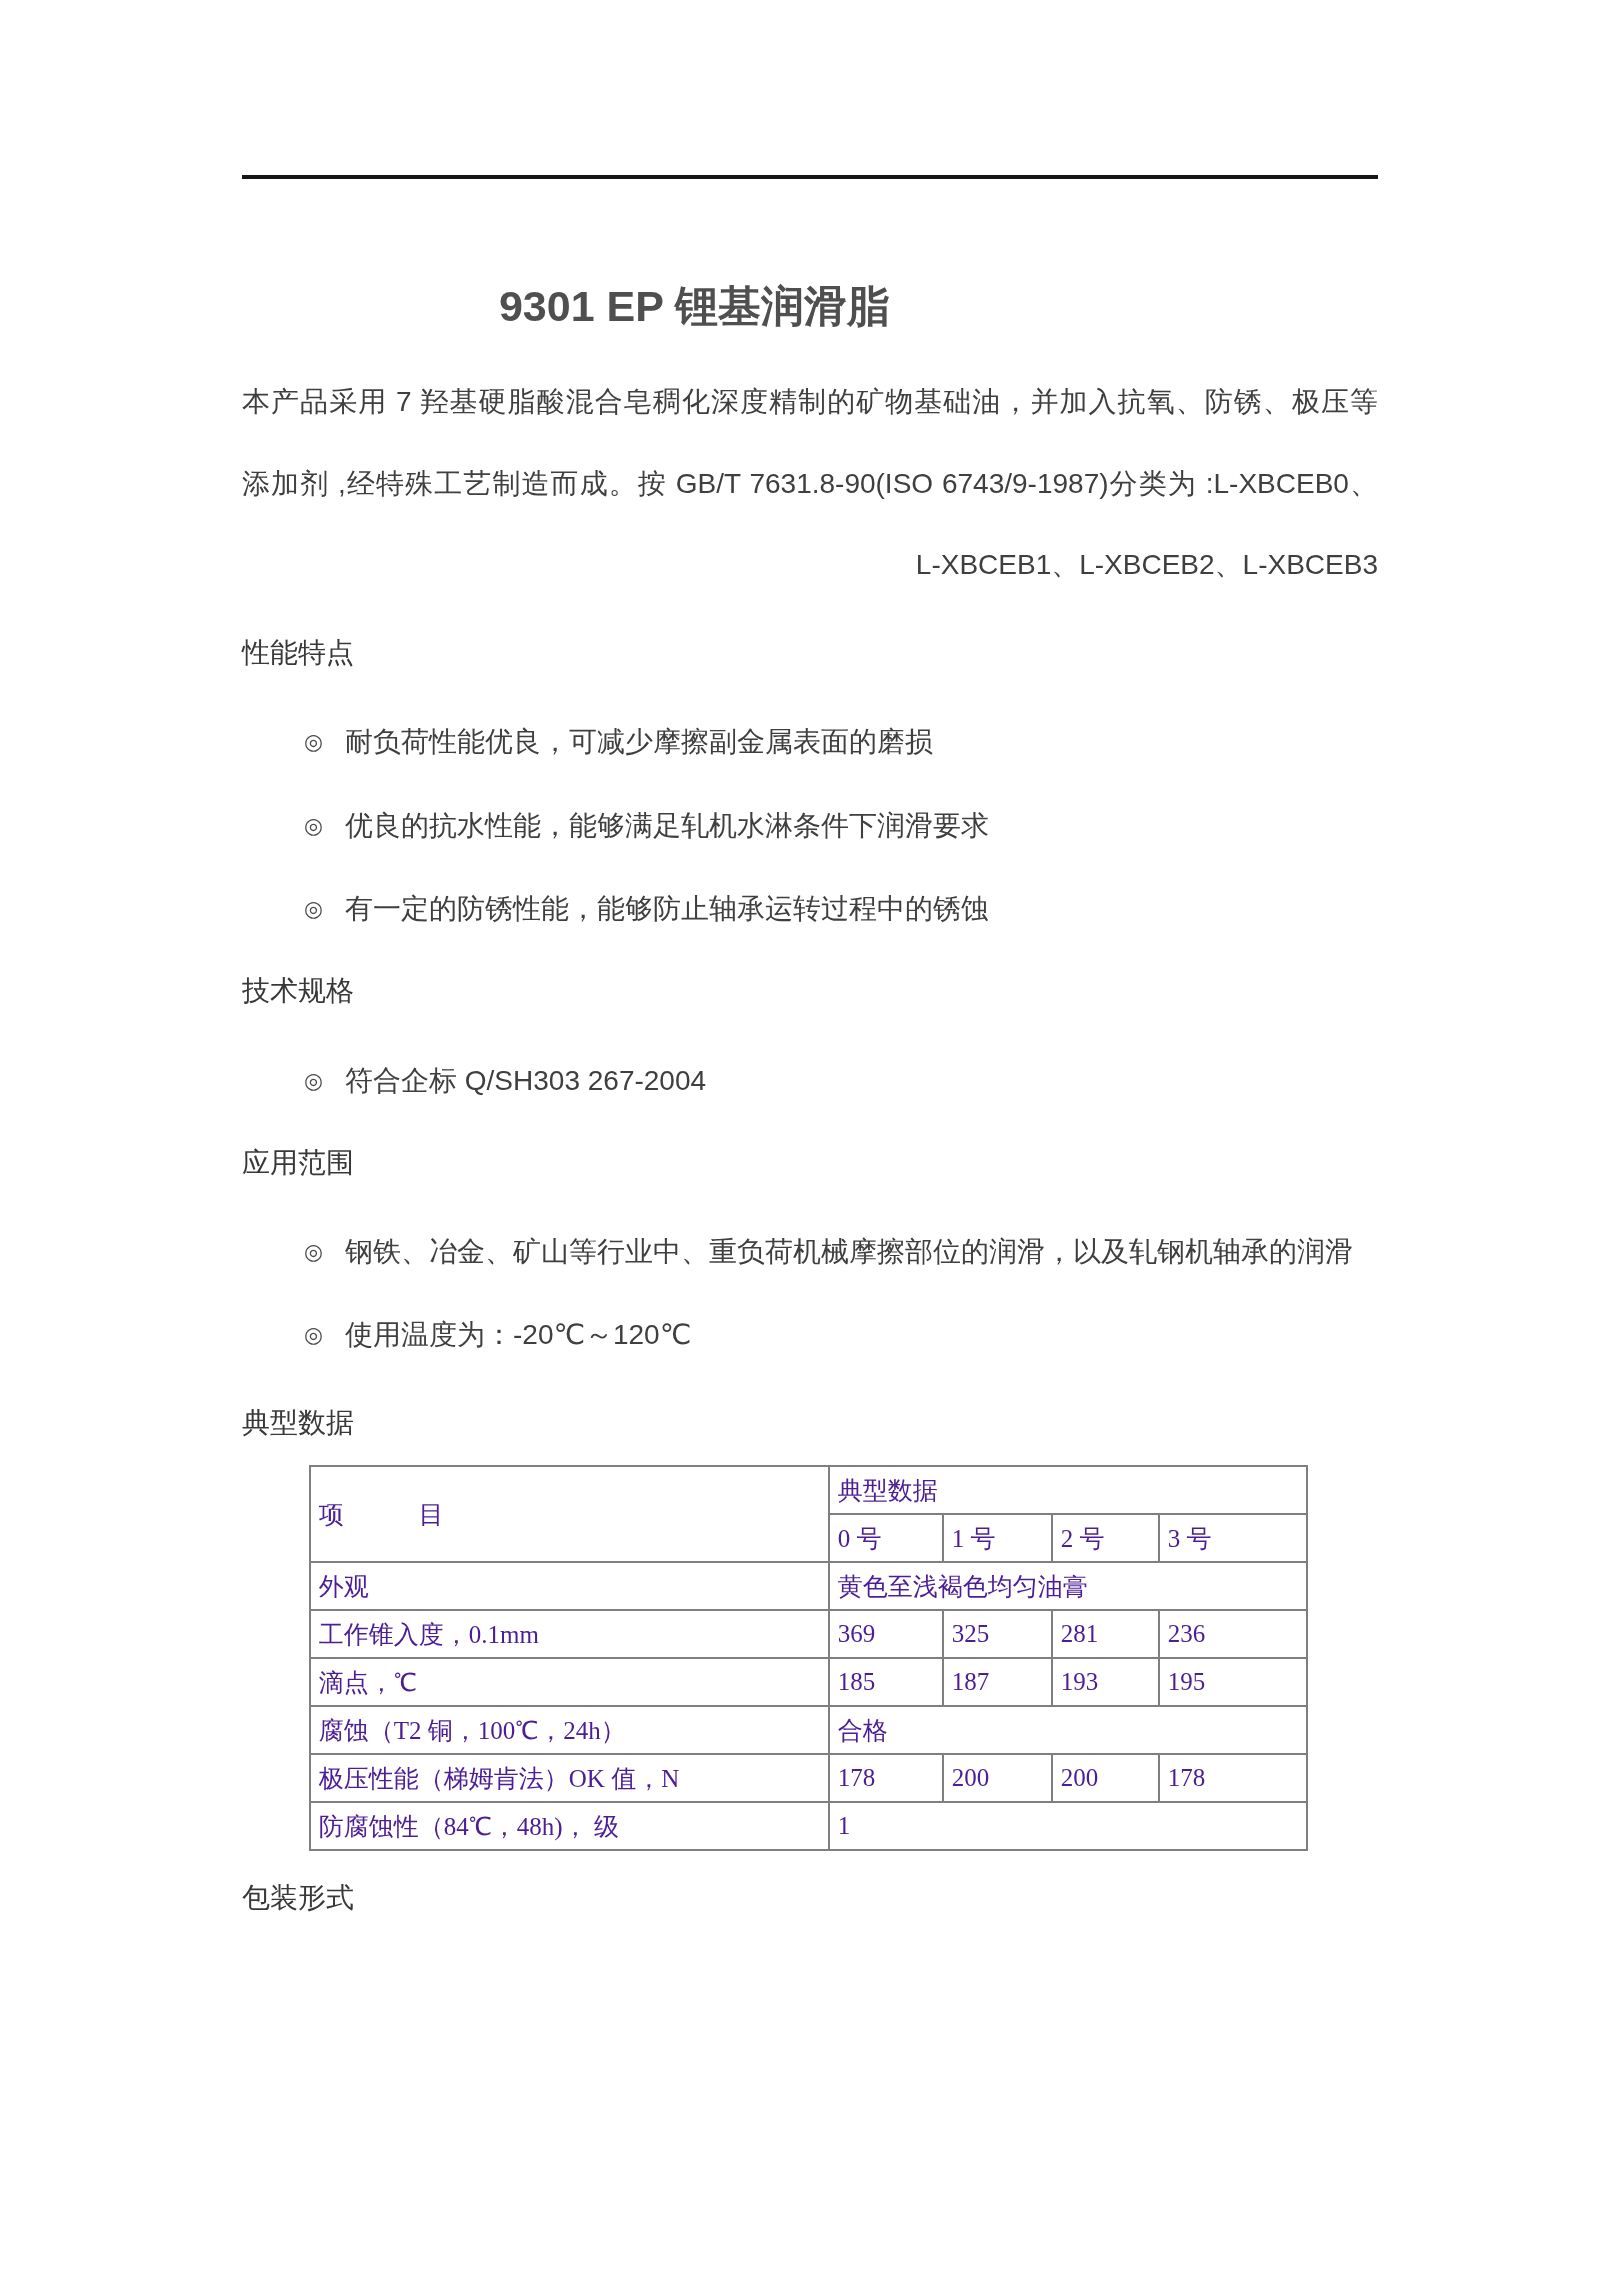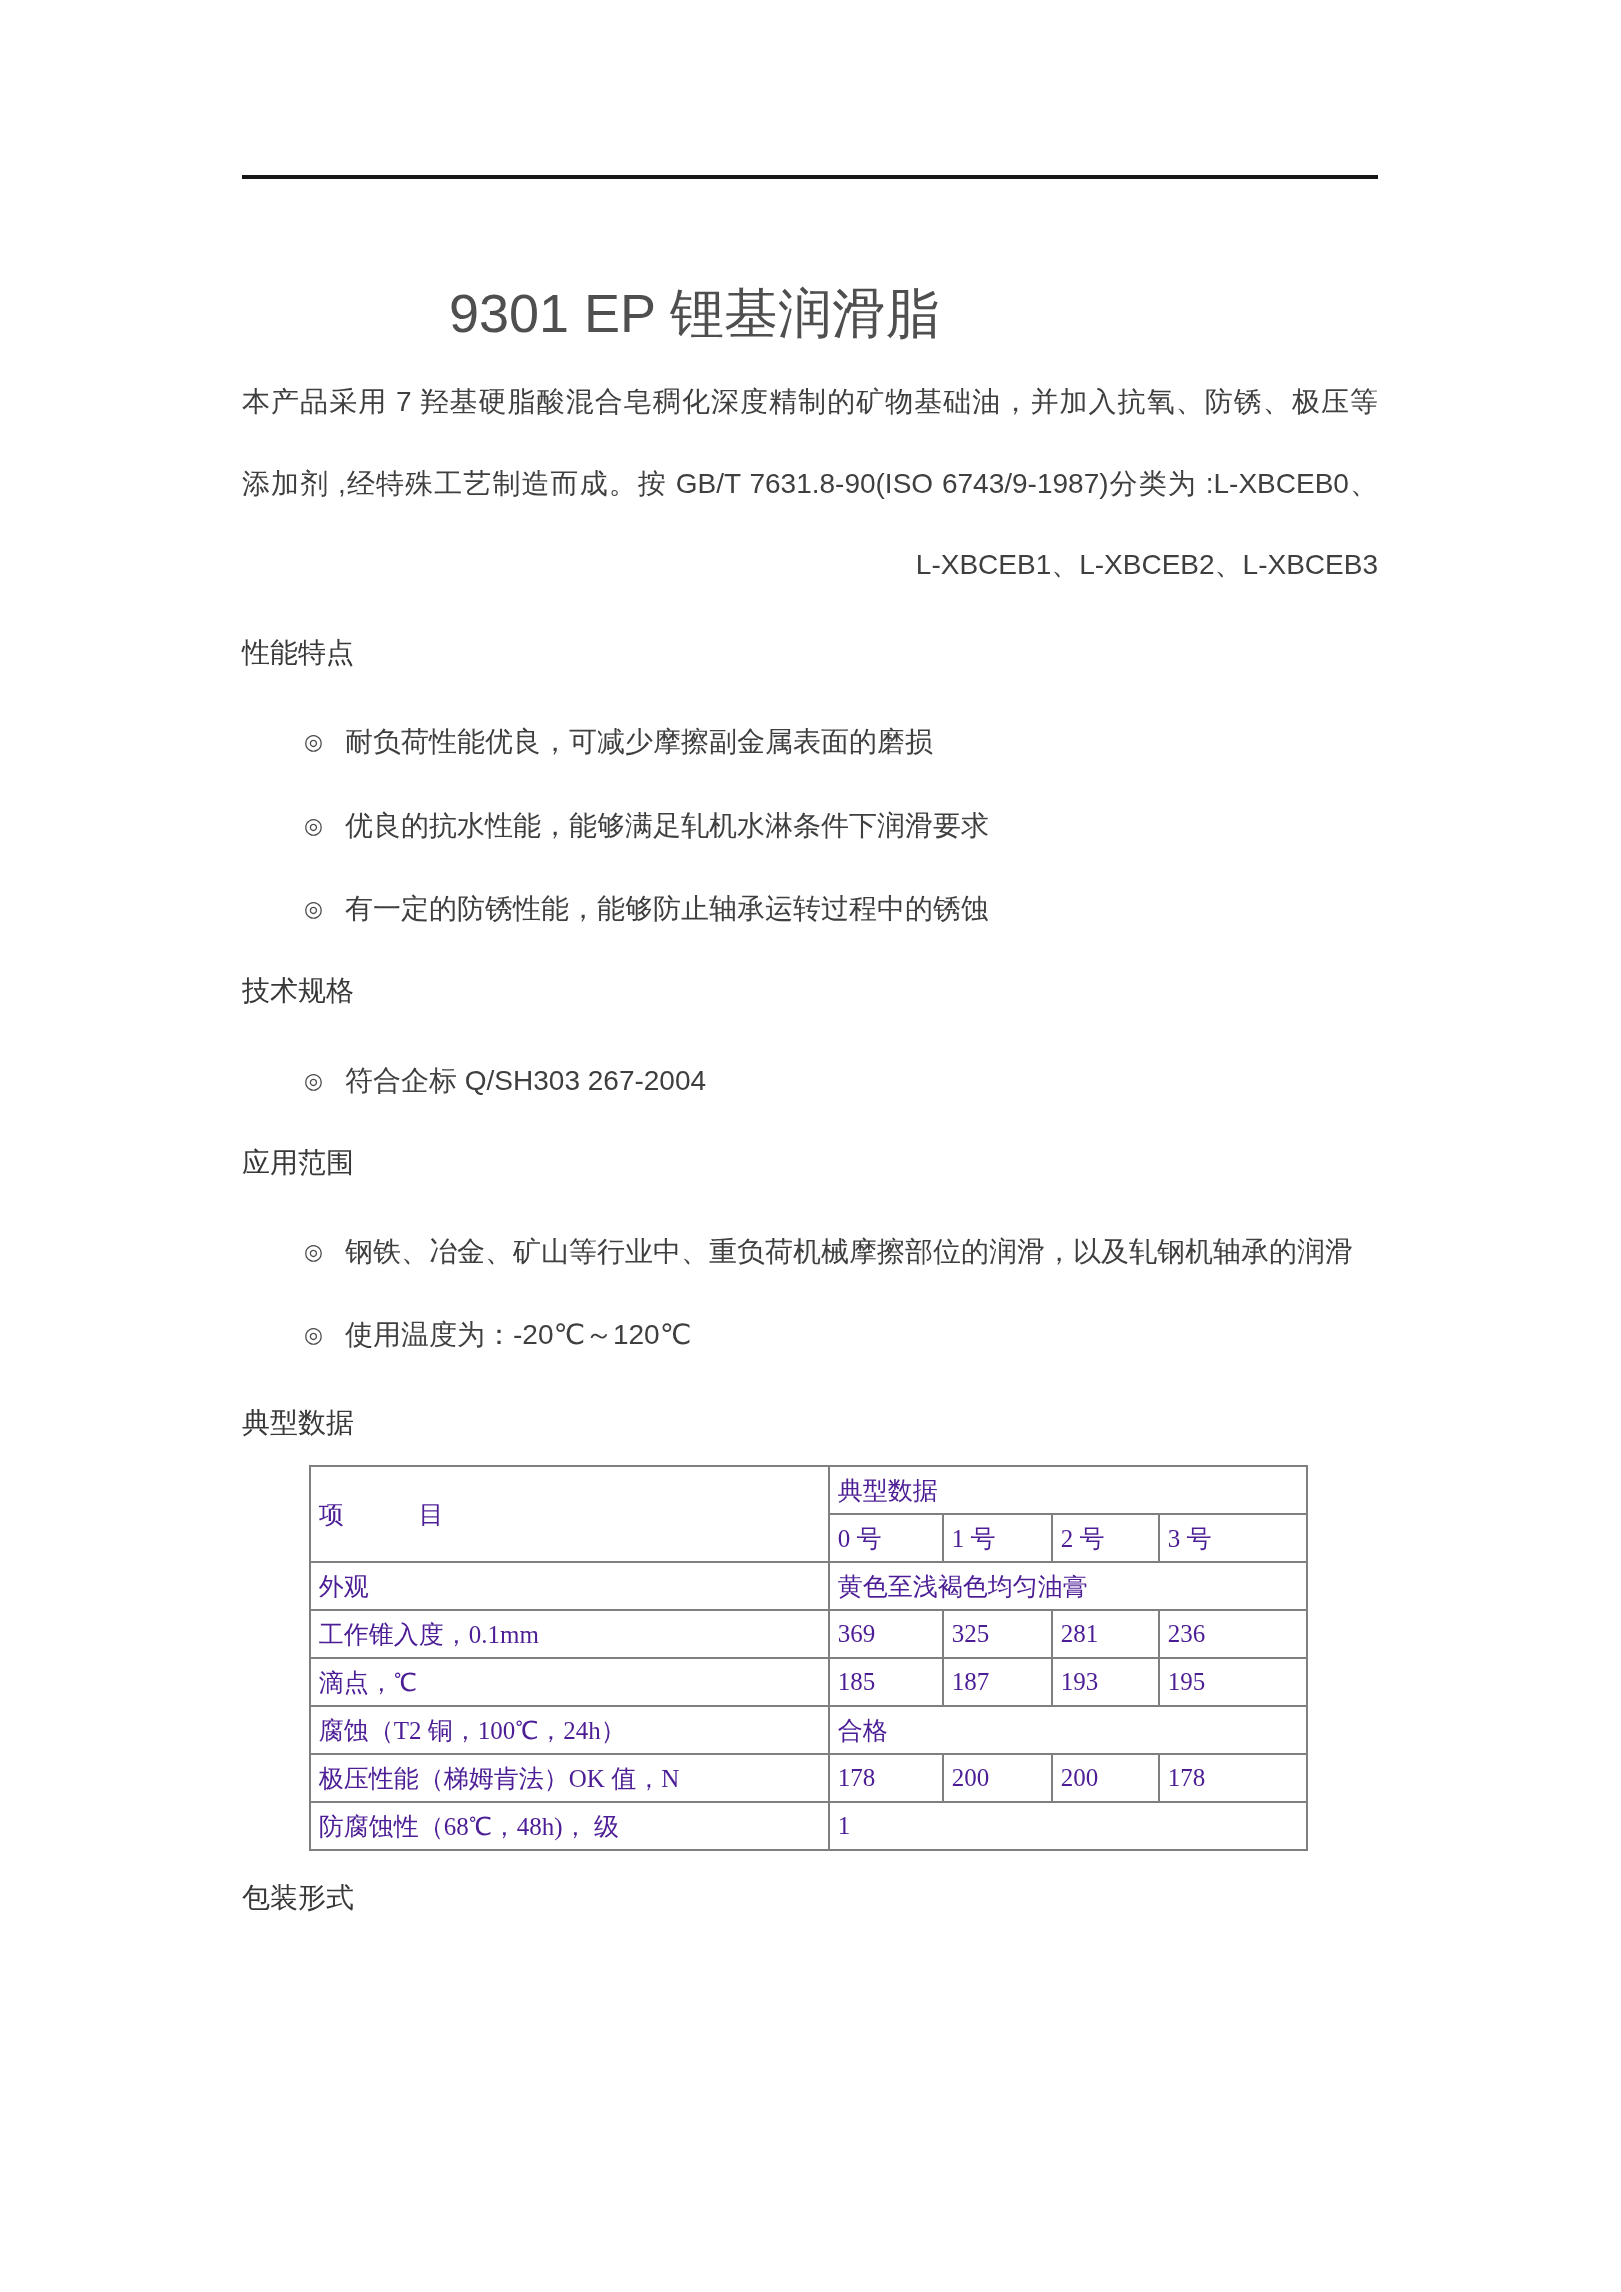--- a/index.html
+++ b/index.html
@@ -16,22 +16,22 @@
     position: absolute;
     left: 242px; top: 175px;
     width: 1136px; height: 3.9px;
     background: #161616;
   }
   .doc-title {
     position: absolute;
     left: 0; top: 280px;
     width: 1389px;
     text-align: center;
-    font-size: 54px;
-    font-weight: 400;
+    font-size: 43px;
+    font-weight: 700;
     color: #4f4f4f;
     line-height: 1.25;
   }
   .para-line {
     position: absolute;
     left: 242px;
     width: 1136px;
     font-size: 28px;
     line-height: 1.35;
     color: #3f3f3f;
@@ -172,21 +172,21 @@
       <td colspan="4">合格</td>
     </tr>
     <tr>
       <td>极压性能（梯姆肯法）OK 值，N</td>
       <td>178</td>
       <td>200</td>
       <td>200</td>
       <td>178</td>
     </tr>
     <tr>
-      <td>防腐蚀性（68℃，48h)， 级</td>
+      <td>防腐蚀性（84℃，48h)， 级</td>
       <td colspan="4">1</td>
     </tr>
   </tbody>
     </table>
 
   <div class="section-heading" style="top:1880px">包装形式</div>
 
 
 </div>
 

